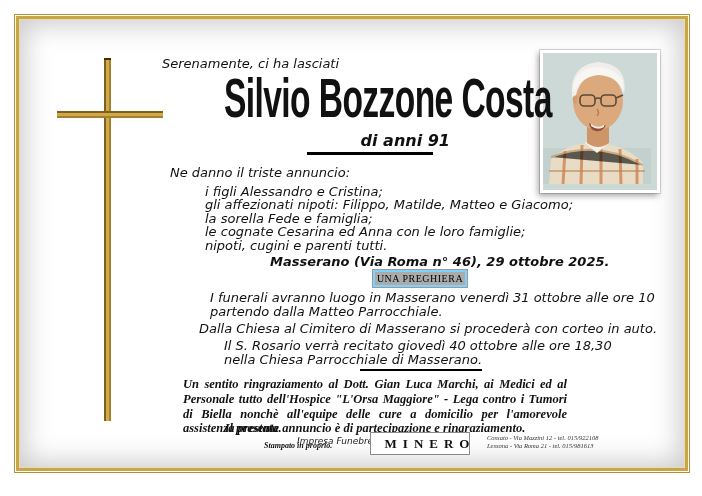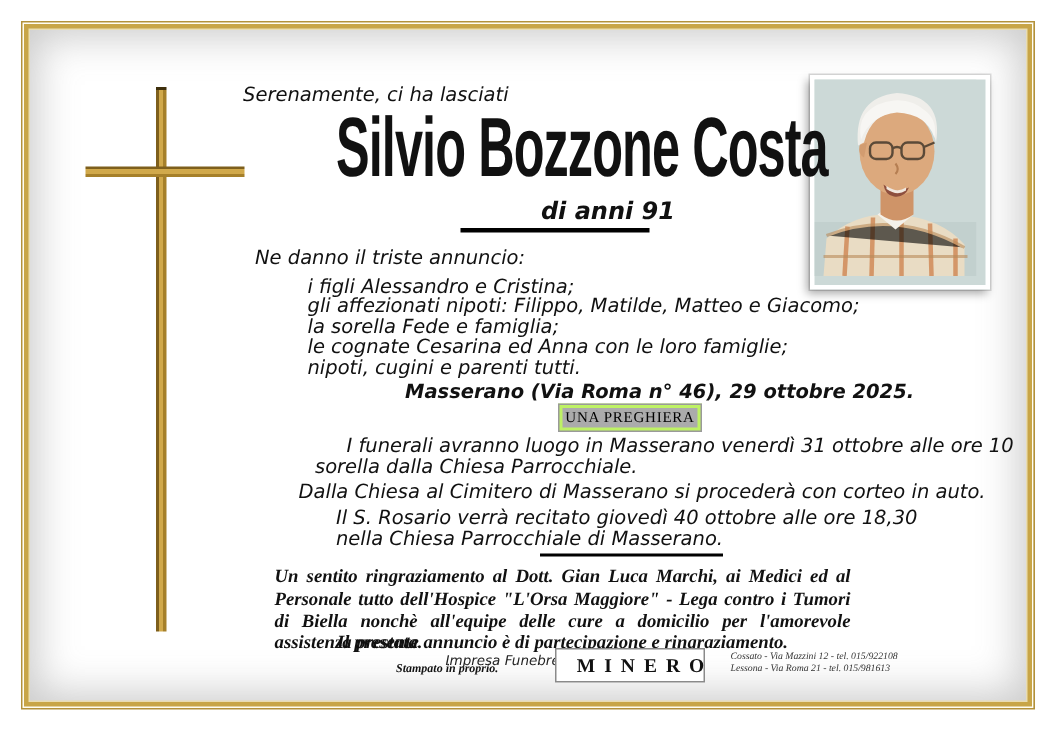--- a/index.html
+++ b/index.html
@@ -35,27 +35,27 @@
     font-family:"Liberation Sans",sans-serif;font-weight:bold;font-size:56px;line-height:56px;
     font-stretch:condensed;letter-spacing:-1px;transform:scaleX(0.60);transform-origin:50% 50%;}
   .age{left:290px;top:131px;width:160px;text-align:right;font-size:16px;font-weight:bold;font-style:italic;}
   .age-underline{position:absolute;left:307px;top:152px;width:126px;height:3px;background:#000;}
 
   .lead{left:170px;top:165px;font-size:13px;font-style:italic;}
   .family{left:205px;top:185px;font-size:13px;font-style:italic;line-height:13.4px;}
   .family div{white-space:nowrap;}
   .dateline{left:242px;top:254px;font-size:13px;font-weight:bold;font-style:italic;margin-left:28px;}
 
-  .prayer{left:372px;top:269px;width:96px;height:19px;background:#bef264;border:1px solid #9a9a9a;
+  .prayer{left:372px;top:269px;width:96px;height:19px;background:#7dd3fc;border:1px solid #9a9a9a;
     box-sizing:border-box;padding:2px;cursor:pointer;}
   .prayer-inner{background:#ababab;height:100%;display:flex;align-items:center;justify-content:center;
     font-family:"Liberation Serif",serif;font-size:10px;letter-spacing:0.5px;color:#000;}
 
   .funeral{font-size:13px;font-style:italic;}
-  .f1a{left:210px;top:290px;margin-left:21px;} .f1b{left:210px;top:304px;}
+  .f1a{left:210px;top:290px;} .f1b{left:210px;top:304px;}
   .f2{left:199px;top:321px;}
   .f3a{left:224px;top:338px;} .f3b{left:224px;top:352px;}
 
   .divider{position:absolute;left:360px;top:369px;width:122px;height:2px;background:#000;}
 
   .thanks{left:183px;top:377px;width:384px;white-space:normal;text-align:justify;
     font-family:"Liberation Serif",serif;font-weight:bold;font-style:italic;font-size:12.5px;line-height:14.8px;}
   .closing{left:183px;top:421px;width:384px;text-align:center;
     font-family:"Liberation Serif",serif;font-weight:bold;font-style:italic;font-size:12.5px;}
 
@@ -131,21 +131,21 @@
     <div>le cognate Cesarina ed Anna con le loro famiglie;</div>
     <div>nipoti, cugini e parenti tutti.</div>
   </div>
   <div class="abs dateline">Masserano (Via Roma n° 46), 29 ottobre 2025.</div>
 
   <div class="abs prayer">
     <div class="prayer-inner">UNA PREGHIERA</div>
   </div>
 
   <div class="abs funeral f1a">I funerali avranno luogo in Masserano venerdì 31 ottobre alle ore 10</div>
-  <div class="abs funeral f1b">sorella dalla Chiesa Parrocchiale.</div>
+  <div class="abs funeral f1b">partendo dalla Matteo Parrocchiale.</div>
   <div class="abs funeral f2">Dalla Chiesa al Cimitero di Masserano si procederà con corteo in auto.</div>
   <div class="abs funeral f3a">Il S. Rosario verrà recitato giovedì 40 ottobre alle ore 18,30</div>
   <div class="abs funeral f3b">nella Chiesa Parrocchiale di Masserano.</div>
 
   <div class="divider"></div>
 
   <div class="abs thanks">Un sentito ringraziamento al Dott. Gian Luca Marchi, ai Medici ed al Personale tutto dell'Hospice "L'Orsa Maggiore" - Lega  contro i Tumori di  Biella  nonchè  all'equipe  delle  cure a domicilio  per l'amorevole assistenza prestata.</div>
   <div class="abs closing">Il presente annuncio è di partecipazione e ringraziamento.</div>
 
   <div class="abs printed">Stampato in proprio.</div>

